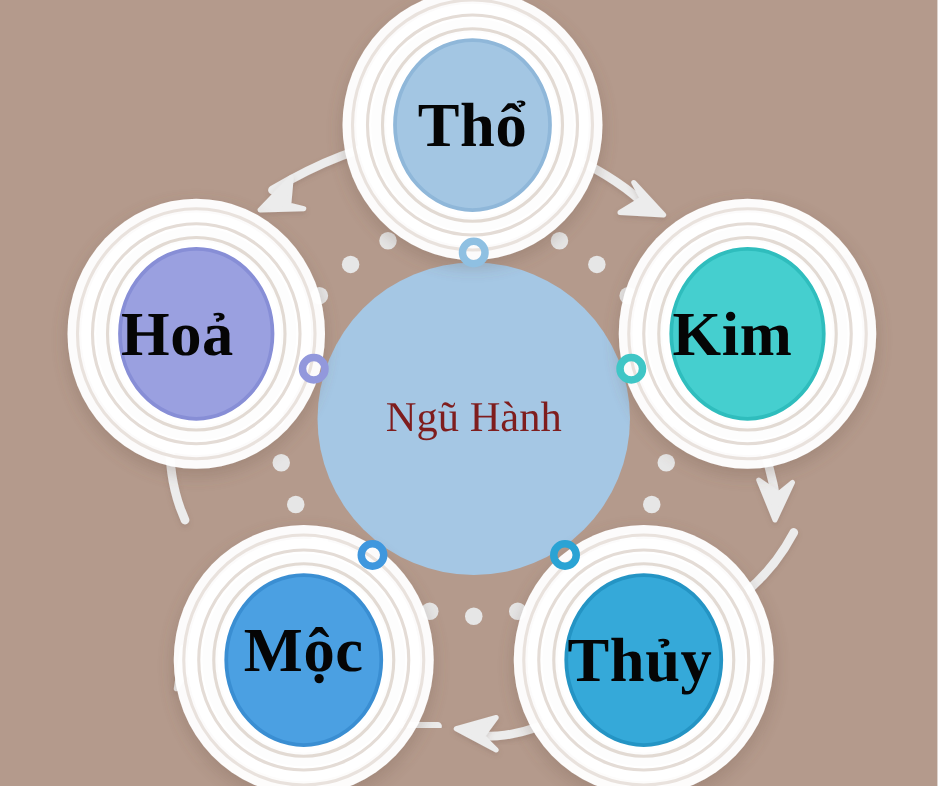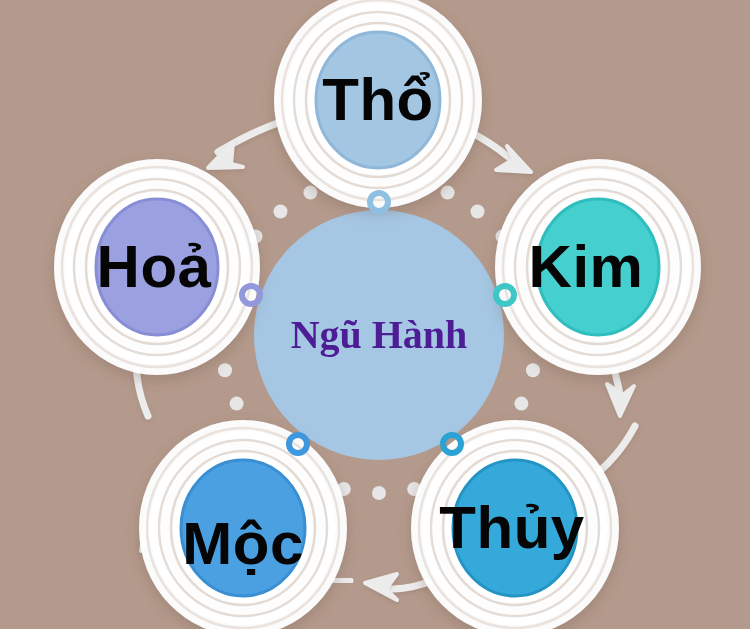--- a/index.html
+++ b/index.html
@@ -20,36 +20,36 @@
     left: 0;
     top: 0;
     width: 750px;
     height: 629px;
     display: block;
   }
   .node-label {
     position: absolute;
     transform: translate(-50%, -50%);
     color: #050505;
-    font-family: Liberation Sans, sans-serif;
+    font-family: Liberation Serif, serif;
     font-weight: 700;
-    font-size: 60px;
+    font-size: 50px;
     letter-spacing: 0.5px;
     white-space: nowrap;
     text-align: center;
     line-height: 1;
     pointer-events: none;
   }
   .center-label {
     position: absolute;
     transform: translate(-50%, -50%);
-    color: #4c1d95;
+    color: #7f1d1d;
     font-family: "Liberation Serif", "DejaVu Serif", serif;
-    font-weight: 700;
-    font-size: 40px;
+    font-weight: 400;
+    font-size: 34px;
     white-space: nowrap;
     line-height: 1;
     pointer-events: none;
   }
 </style>
 </head>
 <body>
 
 <div id="stage">
 
@@ -172,17 +172,17 @@
         <circle cx="298" cy="444" r="9" fill="none" stroke="#3f97de" stroke-width="6"></circle>
         <circle cx="251" cy="295" r="9" fill="none" stroke="#9298dc" stroke-width="6"></circle>
       </g>
   </svg>
 
   <div id="labels-layer">
       <div class="center-label" style="left: 379px; top: 335px;">Ngũ Hành</div>
       <div class="node-label" style="left: 378px; top: 100px;">Thổ</div>
       <div class="node-label" style="left: 586px; top: 267px;">Kim</div>
       <div class="node-label" style="left: 512px; top: 528px;">Thủy</div>
-      <div class="node-label" style="left: 243px; top: 544px;">Mộc</div>
-      <div class="node-label" style="left: 154px; top: 267px;">Hoả</div>
+      <div class="node-label" style="left: 243px; top: 520px;">Mộc</div>
+      <div class="node-label" style="left: 142px; top: 267px;">Hoả</div>
     </div>
 
 </div>
 
 </body></html>

